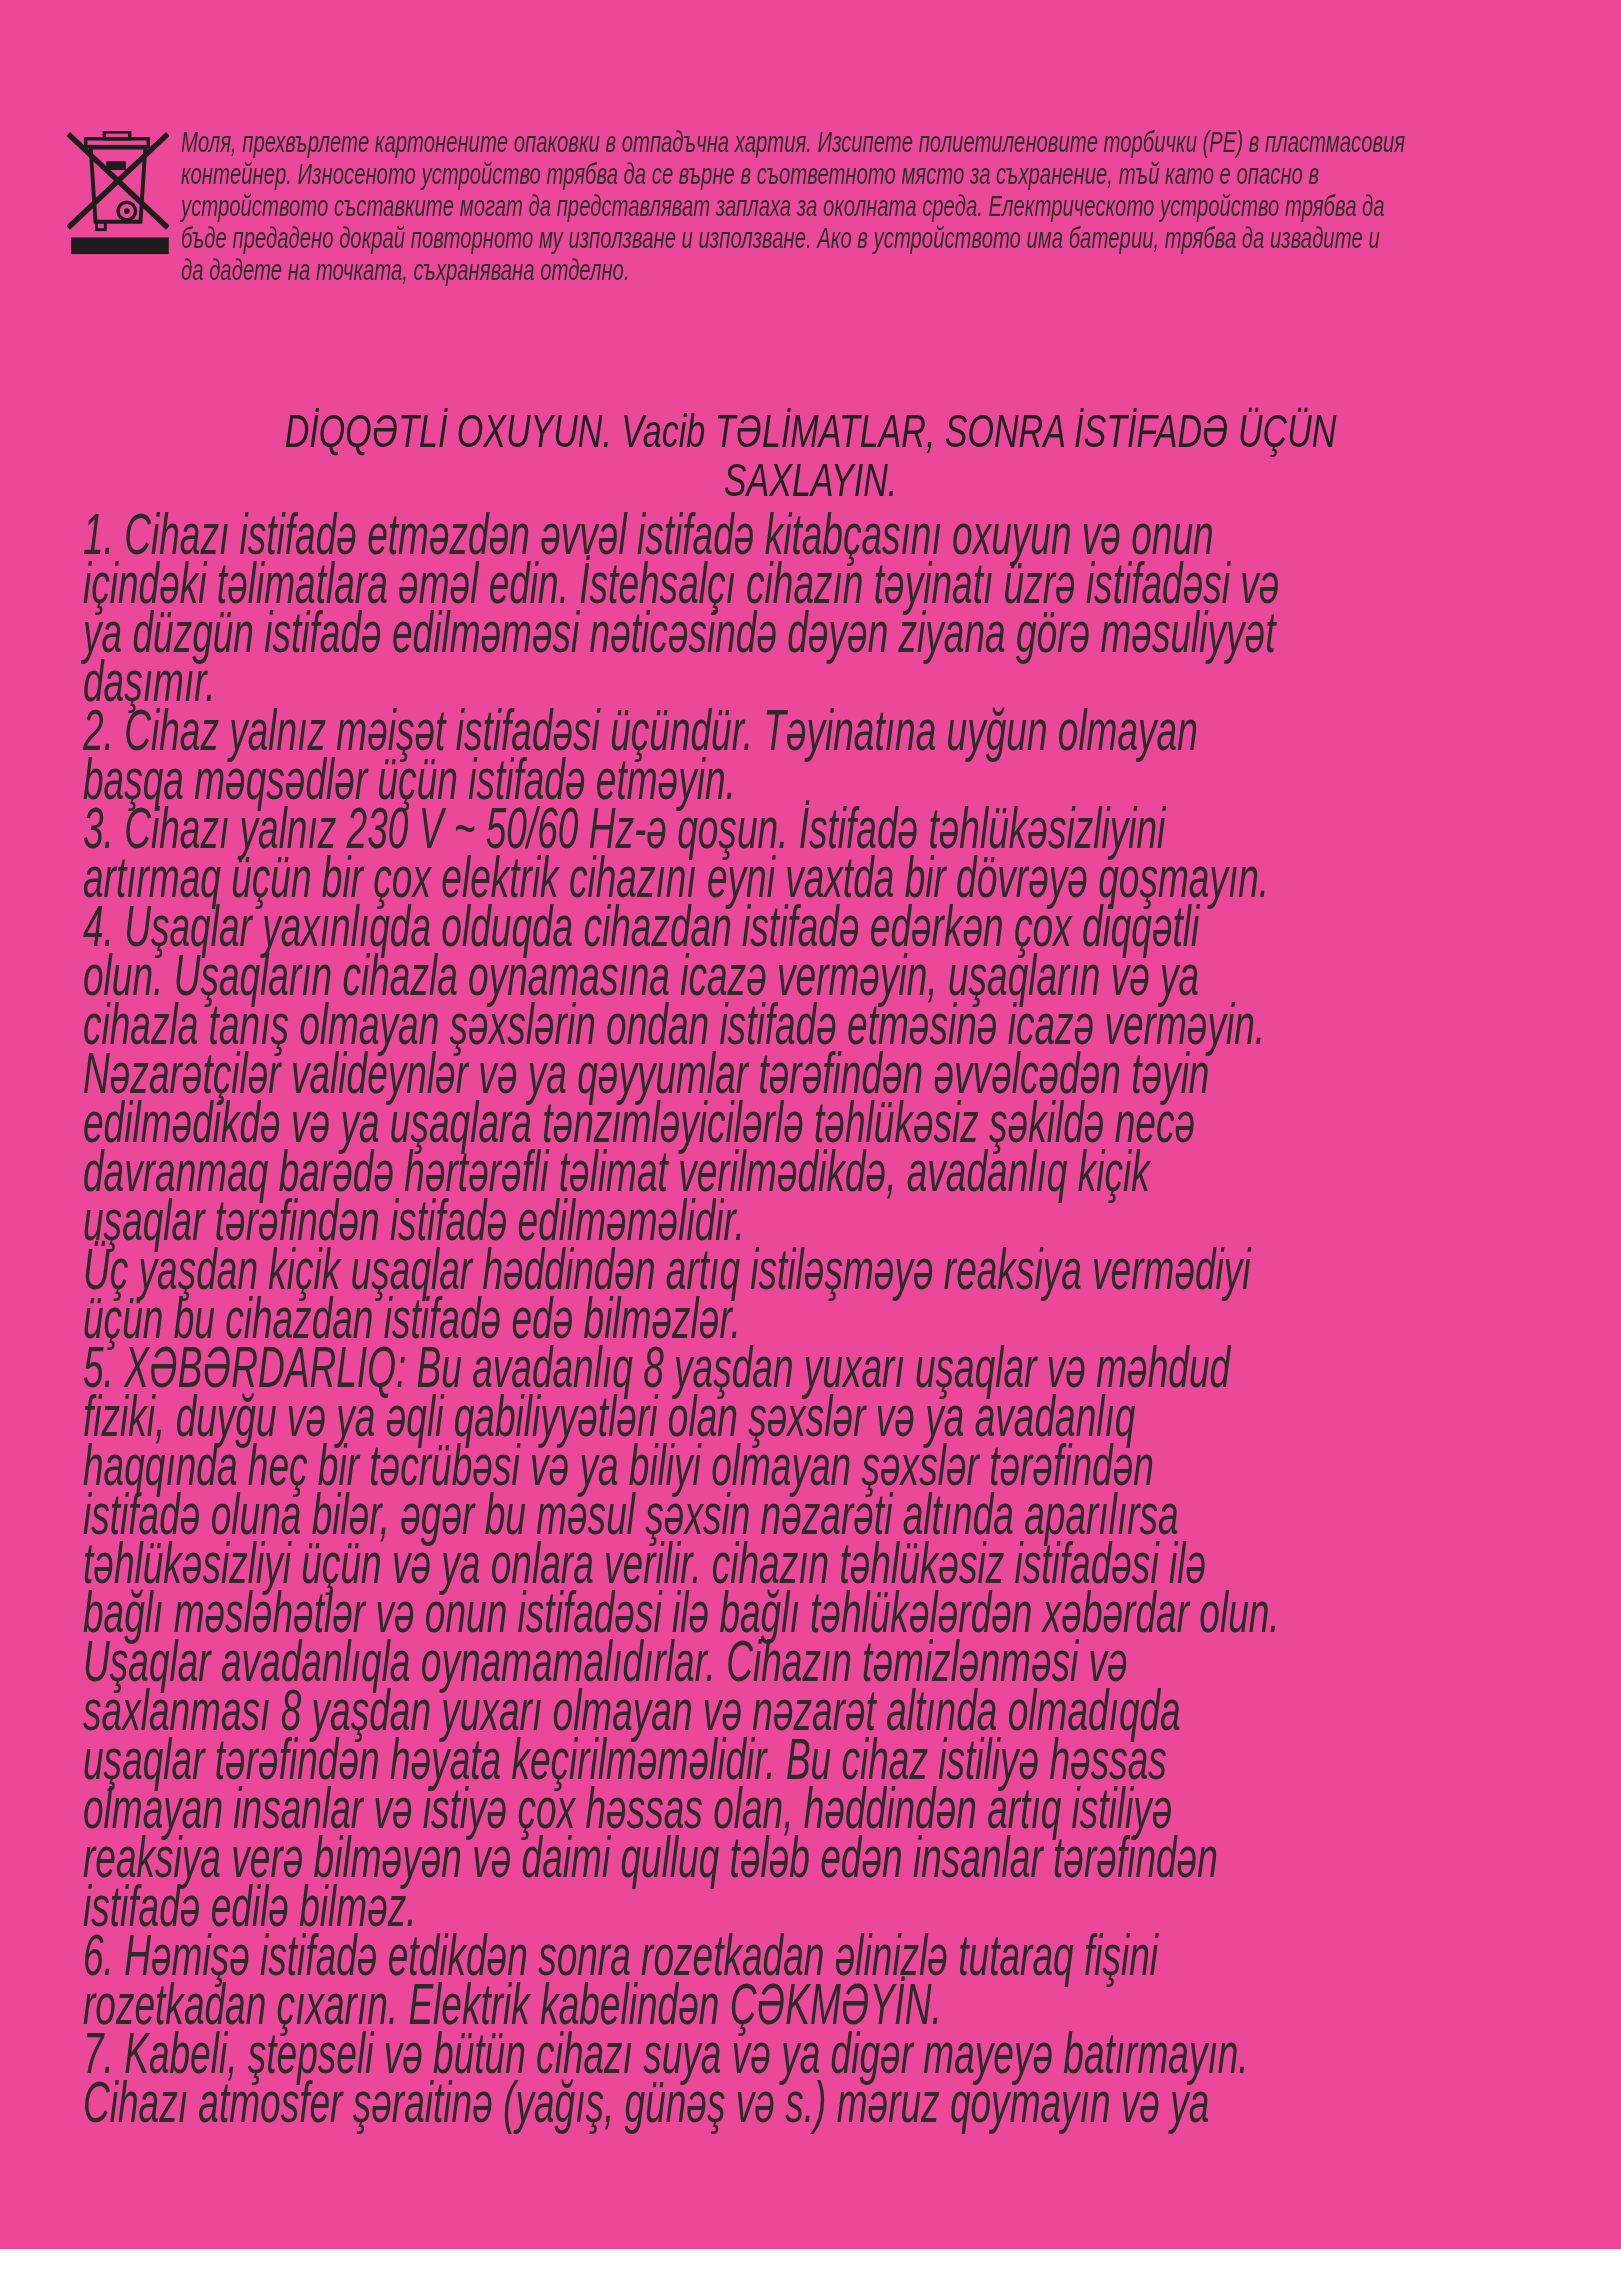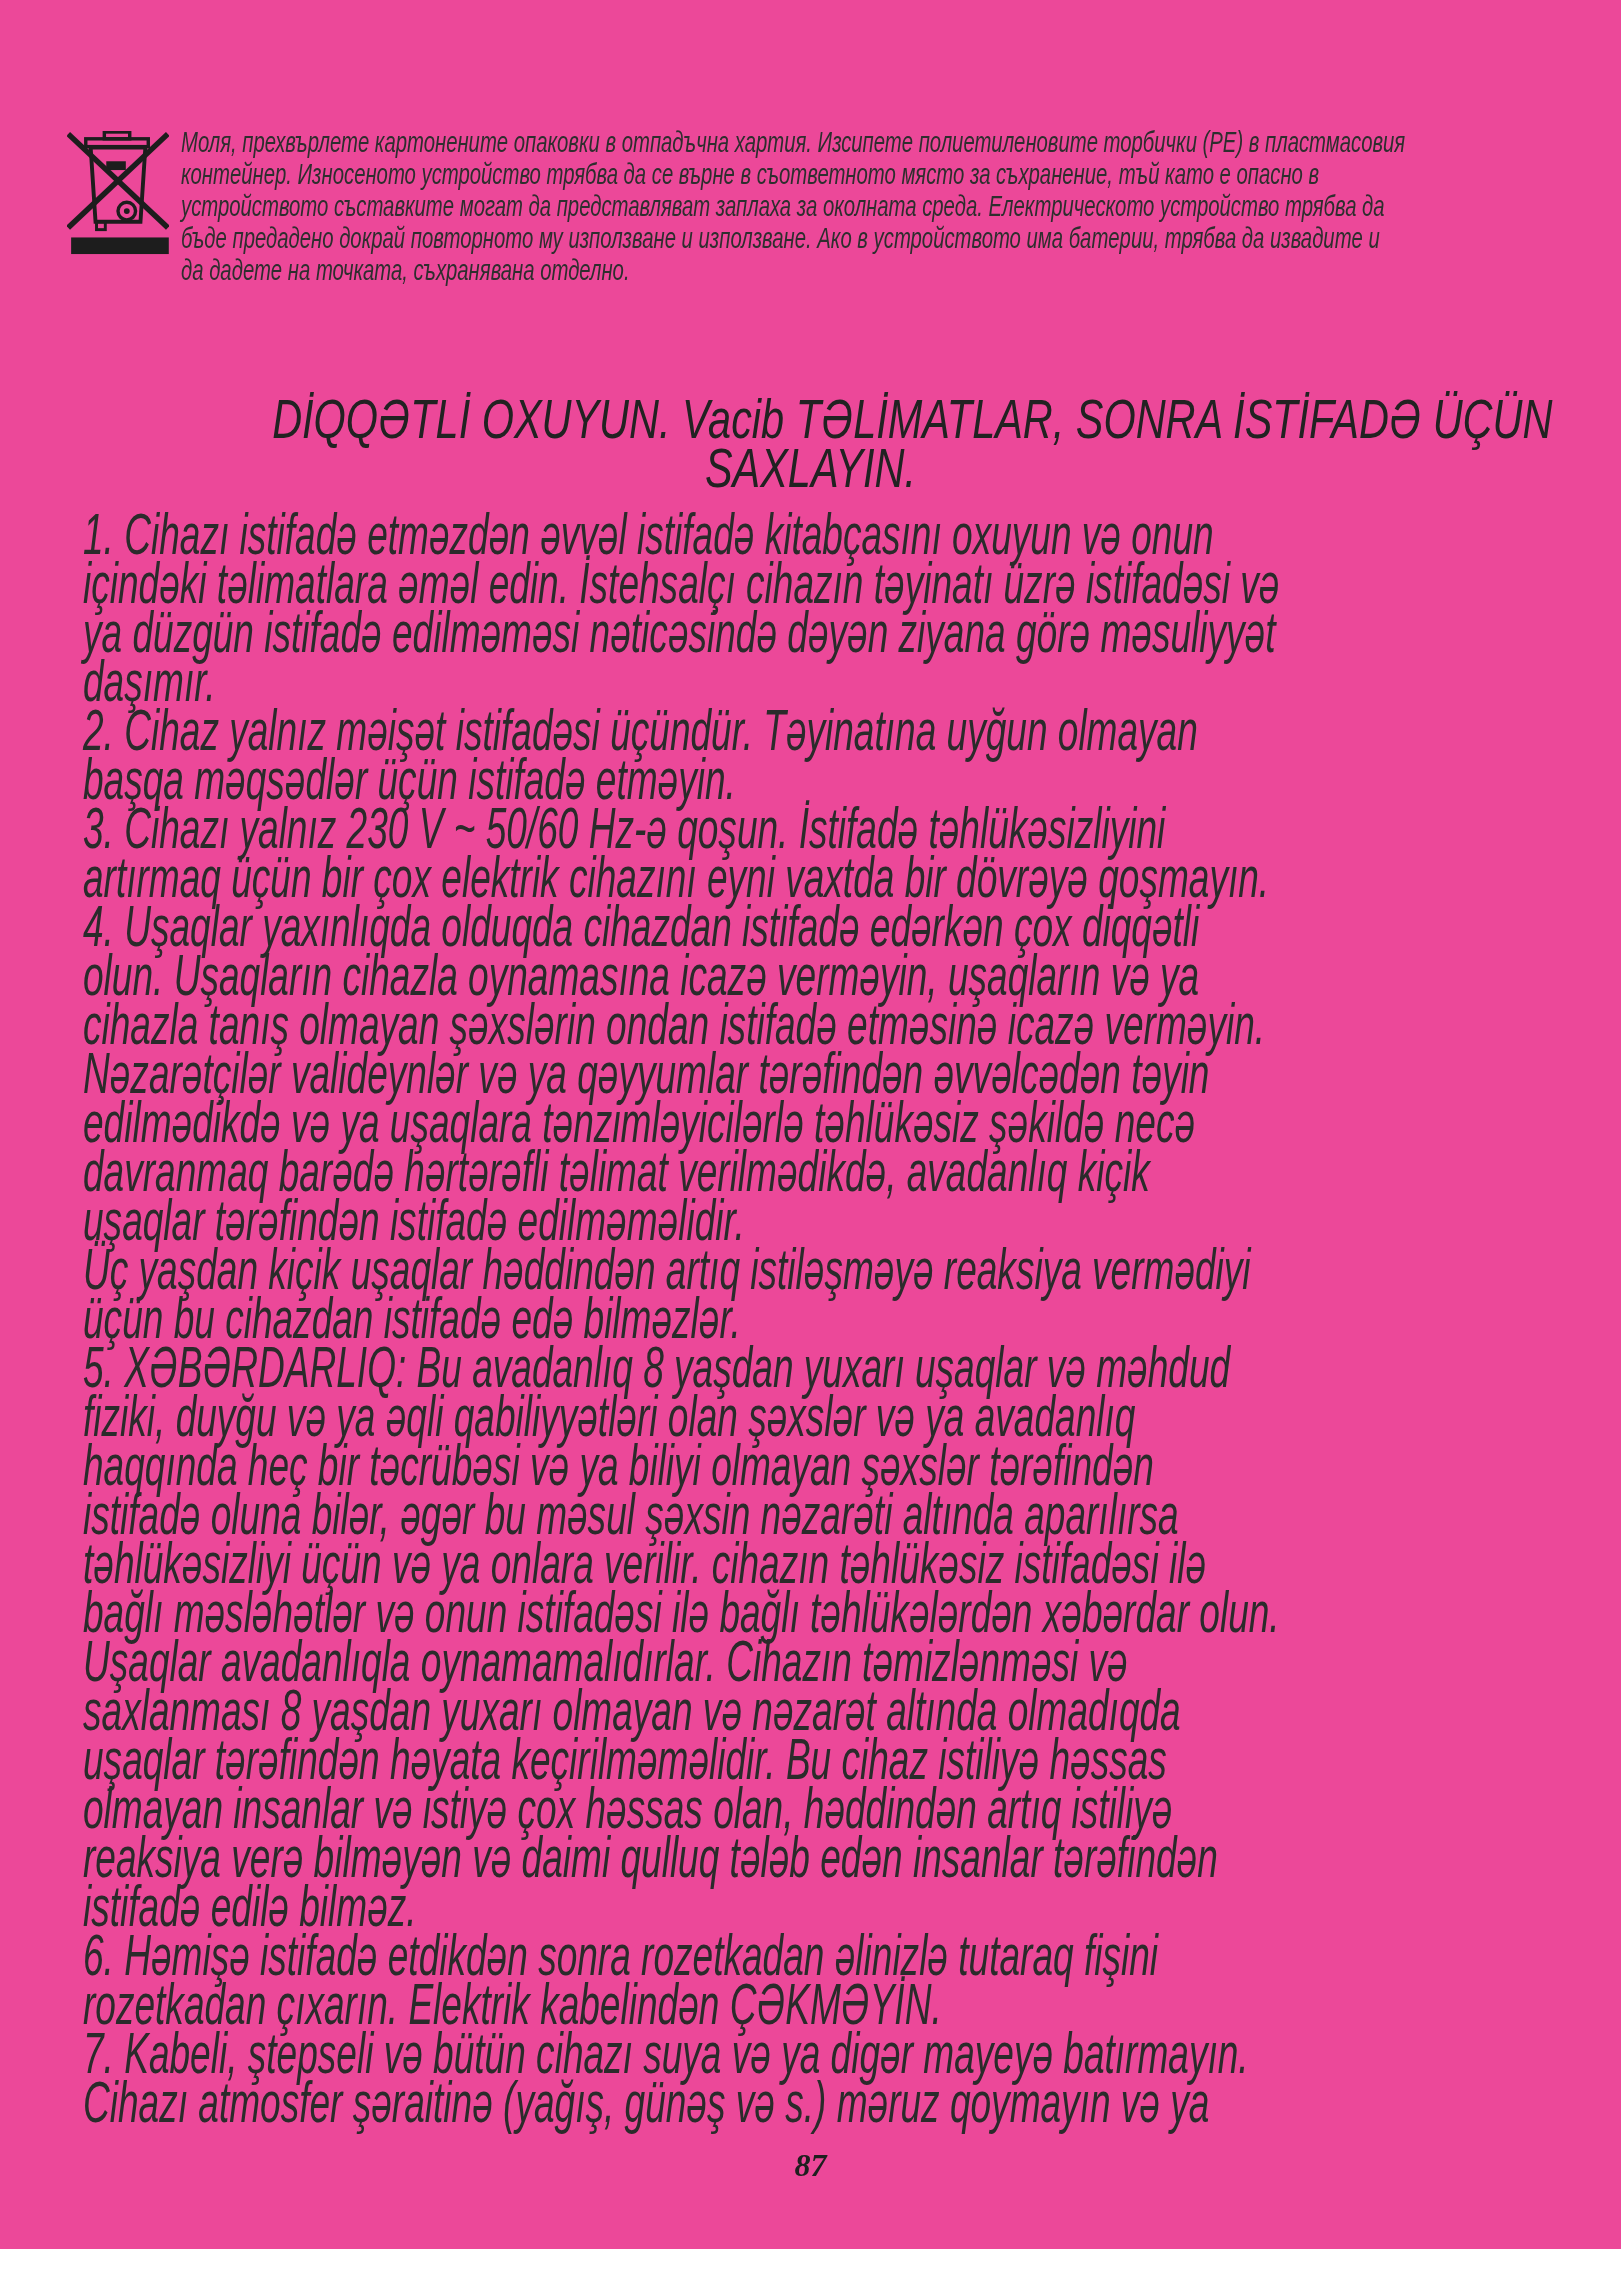--- a/index.html
+++ b/index.html
@@ -30,22 +30,22 @@
     background:#464646;border:2px solid #bdbdbd;box-sizing:border-box;
     display:flex;align-items:center;justify-content:center;
   }
   .section-bar span{
     color:#ffffff;font-size:33px;letter-spacing:0.5px;white-space:nowrap;
     transform:scaleX(0.95);
   }
 
   
   .title{
-    position:absolute;left:83px;top:394px;width:1455px;
-    font-size:56px;line-height:49px;color:#222222;
+    position:absolute;left:83px;top:407px;width:1455px;
+    font-size:46px;line-height:49px;color:#222222;
   }
   .title .line{
     display:block;text-align:center;white-space:nowrap;
     transform:scaleX(0.74);transform-origin:50% 0;
   }
 
   
   .body-text{
     position:absolute;left:83px;top:510px;width:1490px;
     font-size:57px;line-height:49px;color:#2b2b2b;
@@ -148,16 +148,15 @@
       <div class="para">
         <div class="line">6. Həmişə istifadə etdikdən sonra rozetkadan əlinizlə tutaraq fişini</div>
         <div class="line">rozetkadan çıxarın. Elektrik kabelindən ÇƏKMƏYİN.</div>
       </div>
       <div class="para">
         <div class="line">7. Kabeli, ştepseli və bütün cihazı suya və ya digər mayeyə batırmayın.</div>
         <div class="line">Cihazı atmosfer şəraitinə (yağış, günəş və s.) məruz qoymayın və ya</div>
       </div>
     </div>
 
-  <div class="pagenum">87</div>
 
 </div>
 
 
 </body></html>

